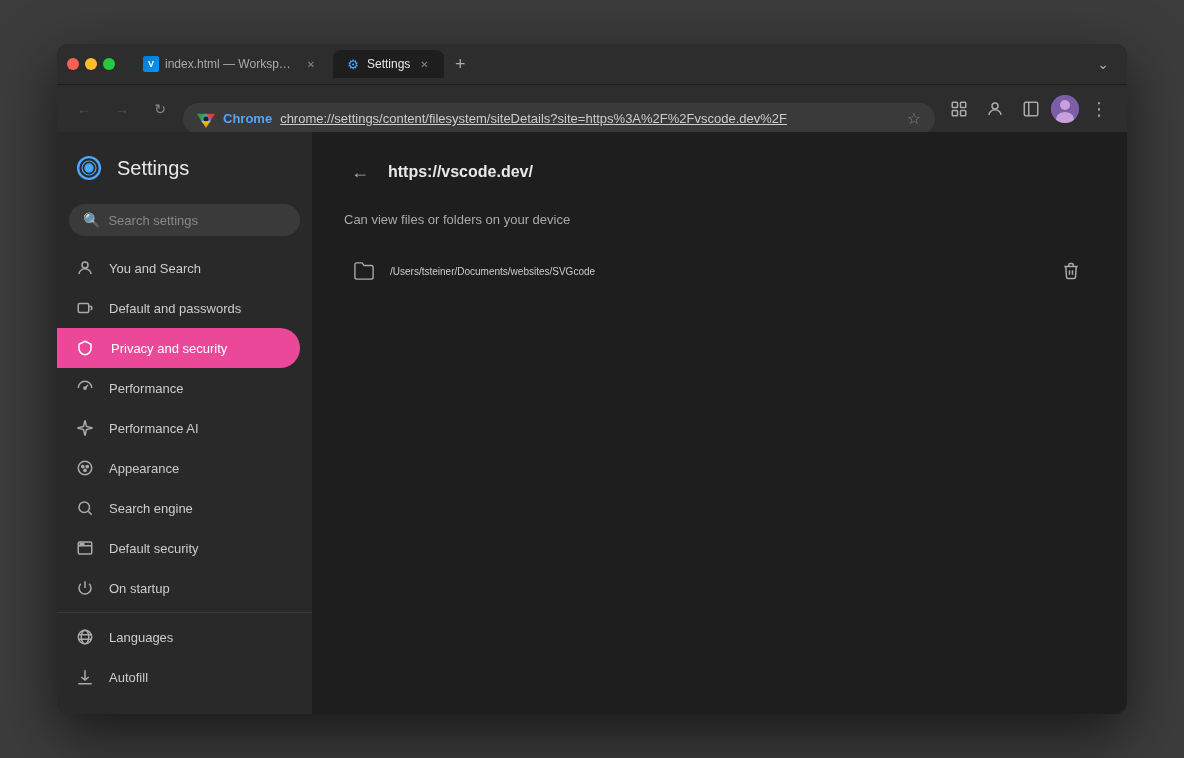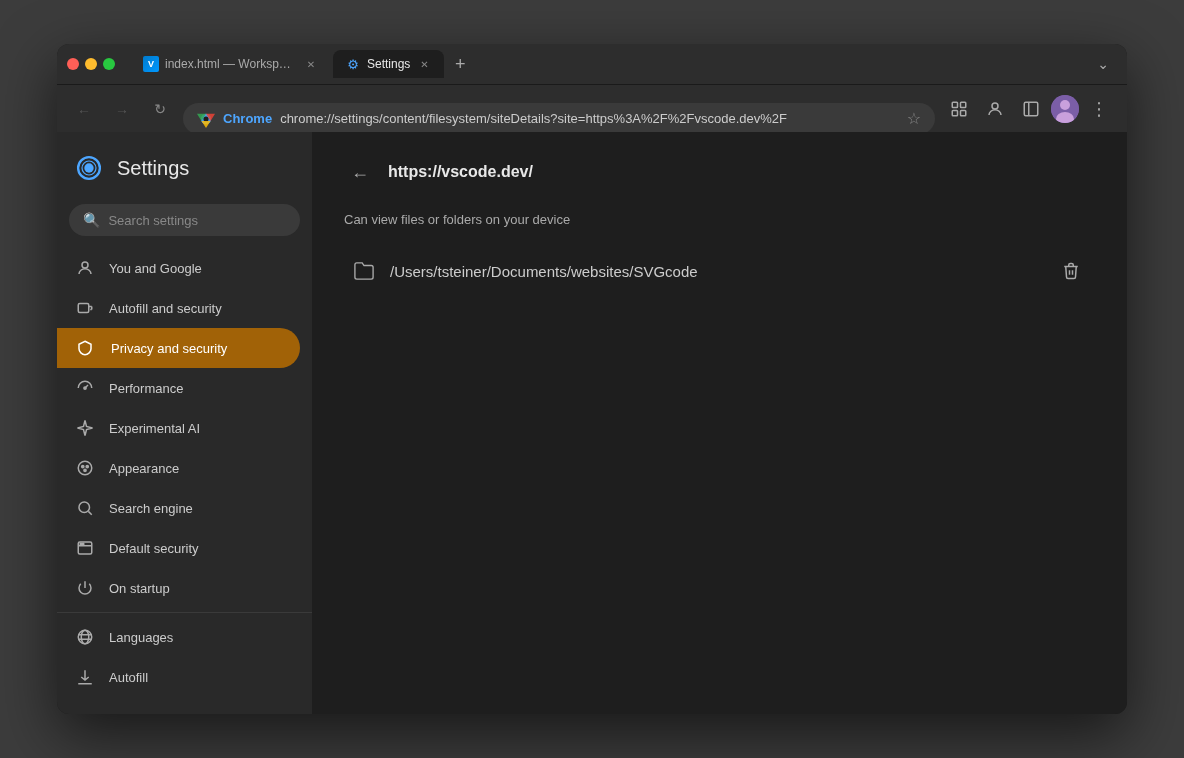--- a/index.html
+++ b/index.html
@@ -158,20 +158,21 @@
     }
     .address-brand {
       font-size: 13px;
       font-weight: 600;
       color: #4da6ff;
     }
     .address-url {
       font-size: 13px;
       color: #ccc;
       flex: 1;
+      text-decoration: underline;
     }
     .address-star {
       color: #888;
       font-size: 16px;
       cursor: pointer;
     }
     .toolbar-actions {
       display: flex;
       align-items: center;
       gap: 4px;
@@ -262,21 +263,21 @@
     .sidebar-item {
       display: flex;
       align-items: center;
       gap: 14px;
       padding: 10px 18px;
       cursor: pointer;
       border-radius: 0 20px 20px 0;
       margin-right: 12px;
     }
     .sidebar-item.active {
-      background: #a16207;
+      background: #ec4899;
       gap: 16px;
     }
     .sidebar-item.active .sidebar-item-label { color: #fff; }
     .sidebar-item.active .sidebar-item-icon { color: #fff; }
     .sidebar-item-icon {
       width: 20px;
       height: 20px;
       display: flex;
       align-items: center;
       justify-content: center;
@@ -334,21 +335,21 @@
     }
     .folder-icon {
       color: #aaa;
       font-size: 18px;
       width: 24px;
       display: flex;
       align-items: center;
       justify-content: center;
     }
     .file-path {
-      font-size: 15px;
+      font-size: 10px;
       color: #ccc;
       flex: 1;
     }
     .delete-btn {
       width: 32px;
       height: 32px;
       border-radius: 50%;
       display: flex;
       align-items: center;
       justify-content: center;
@@ -485,33 +486,33 @@
         <span class="search-input-text">Search settings</span>
       </div>
 
       <div class="sidebar-item">
         <div class="sidebar-item-icon">
           <svg width="18" height="18" viewBox="0 0 24 24" fill="none" stroke="#aaa" stroke-width="2">
             <circle cx="12" cy="8" r="4"></circle>
             <path d="M4 20 C4 16 8 13 12 13 C16 13 20 16 20 20"></path>
           </svg>
         </div>
-        <span class="sidebar-item-label">You and Google</span>
+        <span class="sidebar-item-label">You and Search</span>
       </div>
 
       <div class="sidebar-item">
         <div class="sidebar-item-icon">
           <svg width="18" height="18" viewBox="0 0 24 24" fill="none" stroke="#aaa" stroke-width="2">
             <rect x="3" y="6" width="14" height="12" rx="2"></rect>
             <line x1="17" y1="10" x2="21" y2="10"></line>
             <line x1="21" y1="10" x2="21" y2="14"></line>
             <line x1="19" y1="14" x2="21" y2="14"></line>
           </svg>
         </div>
-        <span class="sidebar-item-label">Autofill and security</span>
+        <span class="sidebar-item-label">Default and passwords</span>
       </div>
 
       <div class="sidebar-item active">
         <div class="sidebar-item-icon">
           <svg width="18" height="18" viewBox="0 0 24 24" fill="none" stroke="white" stroke-width="2">
             <path d="M12 3 L20 7 L20 13 C20 17 16 21 12 21 C8 21 4 17 4 13 L4 7 Z"></path>
           </svg>
         </div>
         <span class="sidebar-item-label">Privacy and security</span>
       </div>
@@ -526,21 +527,21 @@
         </div>
         <span class="sidebar-item-label">Performance</span>
       </div>
 
       <div class="sidebar-item">
         <div class="sidebar-item-icon">
           <svg width="18" height="18" viewBox="0 0 24 24" fill="none" stroke="#aaa" stroke-width="2">
             <polygon points="12,2 14,10 22,12 14,14 12,22 10,14 2,12 10,10"></polygon>
           </svg>
         </div>
-        <span class="sidebar-item-label">Experimental AI</span>
+        <span class="sidebar-item-label">Performance AI</span>
       </div>
 
       <div class="sidebar-item">
         <div class="sidebar-item-icon">
           <svg width="18" height="18" viewBox="0 0 24 24" fill="none" stroke="#aaa" stroke-width="2">
             <circle cx="12" cy="12" r="9"></circle>
             <circle cx="9" cy="10" r="1.5" fill="#aaa"></circle>
             <circle cx="15" cy="10" r="1.5" fill="#aaa"></circle>
             <circle cx="12" cy="15" r="1.5" fill="#aaa"></circle>
           </svg>

